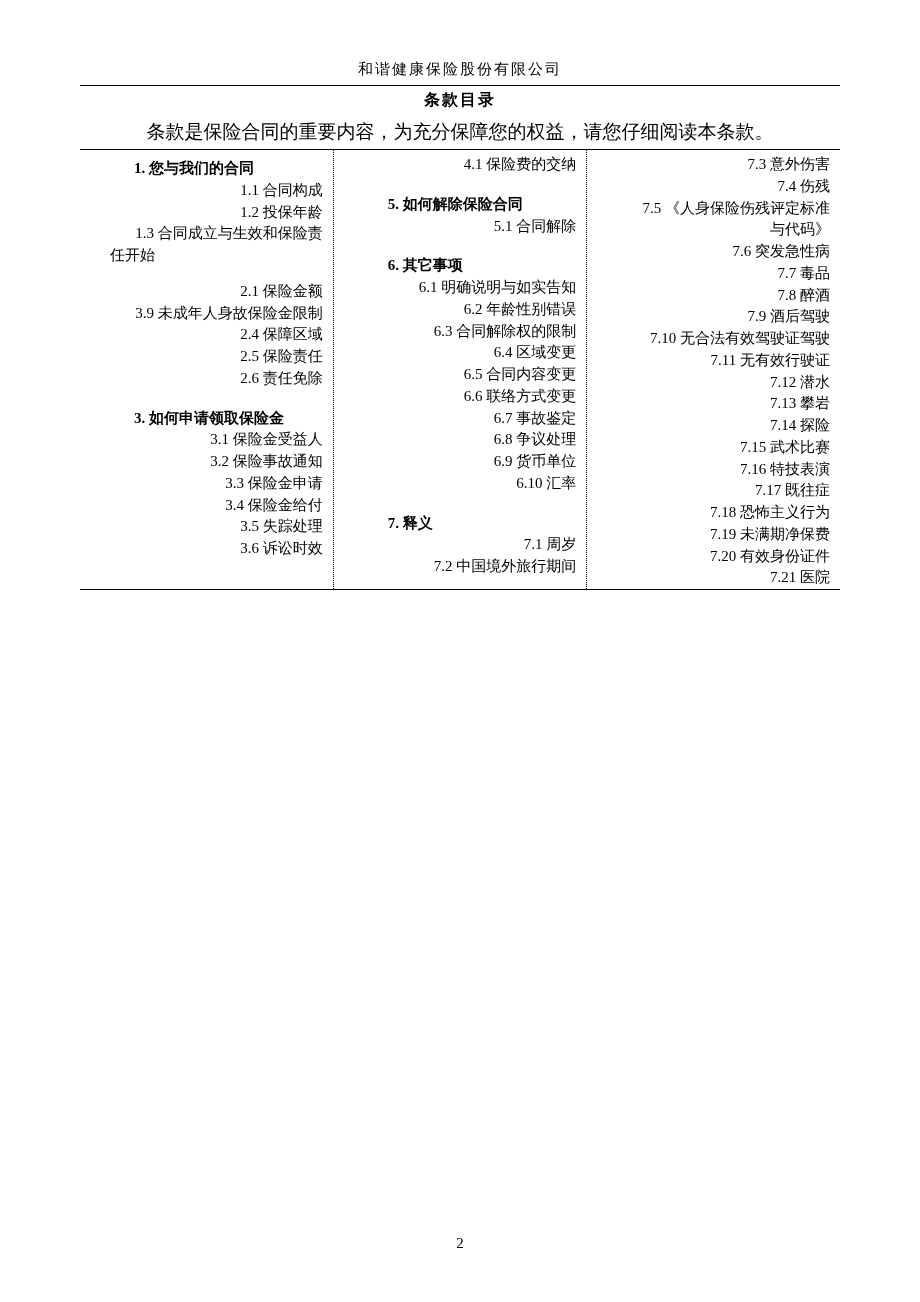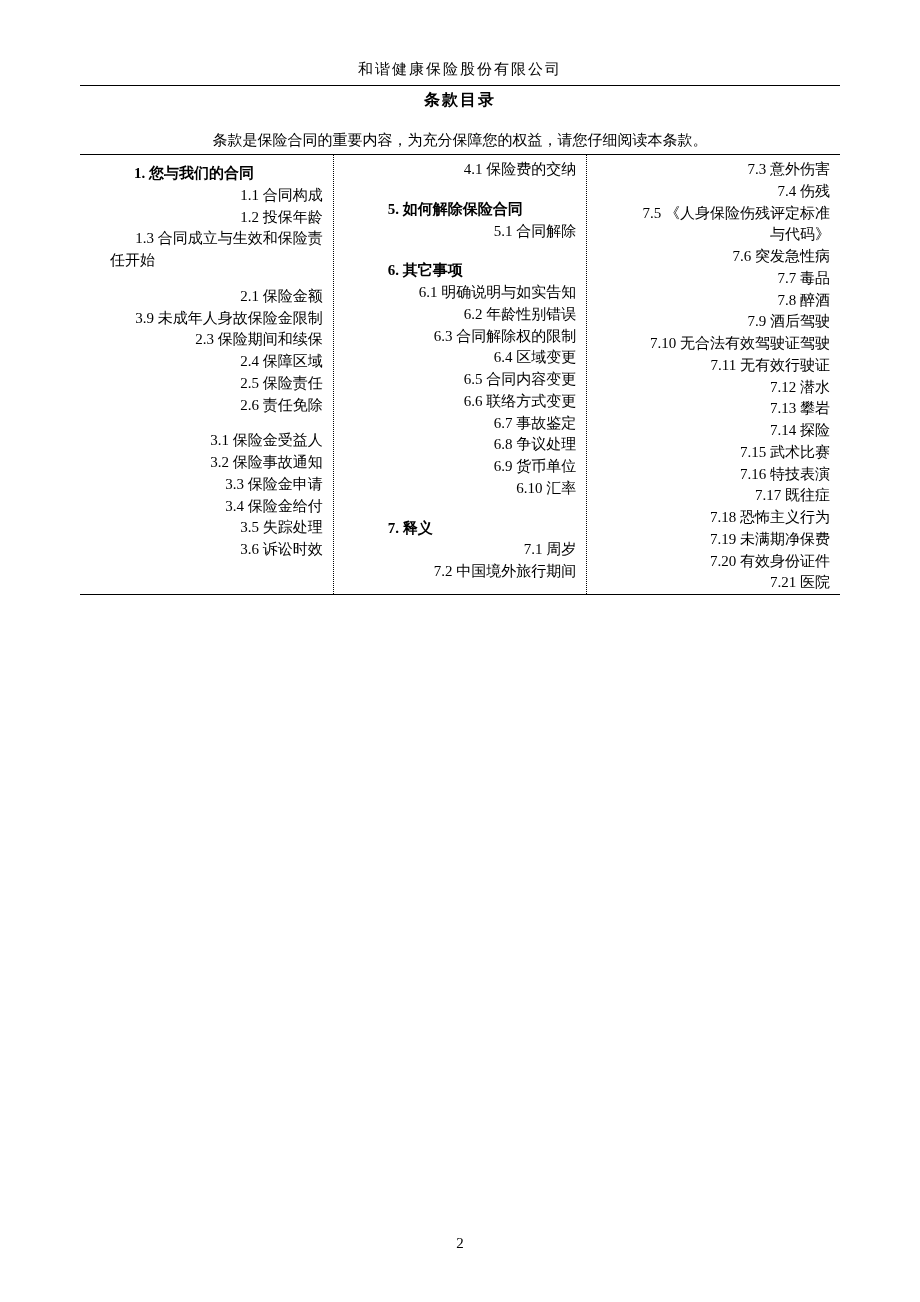--- a/index.html
+++ b/index.html
@@ -21,25 +21,25 @@
     .hr-top {
       border: none;
       border-top: 1px solid #000;
       margin-bottom: 4px;
     }
     .title {
       text-align: center;
       font-size: 16px;
       font-weight: bold;
       letter-spacing: 2px;
-      margin-bottom: 20px;
+      margin-bottom: 8px;
     }
     .subtitle {
       text-align: center;
-      font-size: 15px;
+      font-size: 19px;
       margin-bottom: 4px;
     }
     .hr-mid {
       border: none;
       border-top: 1px solid #000;
     }
     .columns {
       display: flex;
       width: 100%;
     }
@@ -91,25 +91,25 @@
 
   <div class="col col1">
     <div class="section-head">1.   您与我们的合同</div>
     <div class="item">1.1 合同构成</div>
     <div class="item">1.2 投保年龄</div>
     <div class="item">1.3 合同成立与生效和保险责</div>
     <div class="item-wrap-cont">任开始</div>
     <div class="spacer"></div>
     <div class="item">2.1 保险金额</div>
     <div class="item">3.9 未成年人身故保险金限制</div>
-    <div class="item">2.3 保险期间和续保</div>
     <div class="item">2.4 保障区域</div>
     <div class="item">2.5 保险责任</div>
     <div class="item">2.6 责任免除</div>
     <div class="spacer"></div>
+    <div class="section-head">3.   如何申请领取保险金</div>
     <div class="item">3.1 保险金受益人</div>
     <div class="item">3.2 保险事故通知</div>
     <div class="item">3.3 保险金申请</div>
     <div class="item">3.4 保险金给付</div>
     <div class="item">3.5 失踪处理</div>
     <div class="item">3.6 诉讼时效</div>
   </div>
 
   <div class="col col2">
     <div class="item">4.1 保险费的交纳</div>

